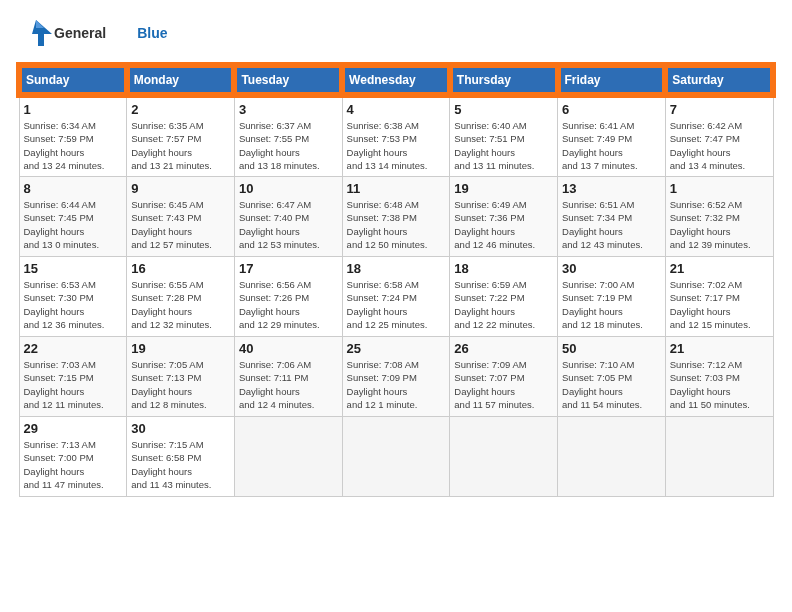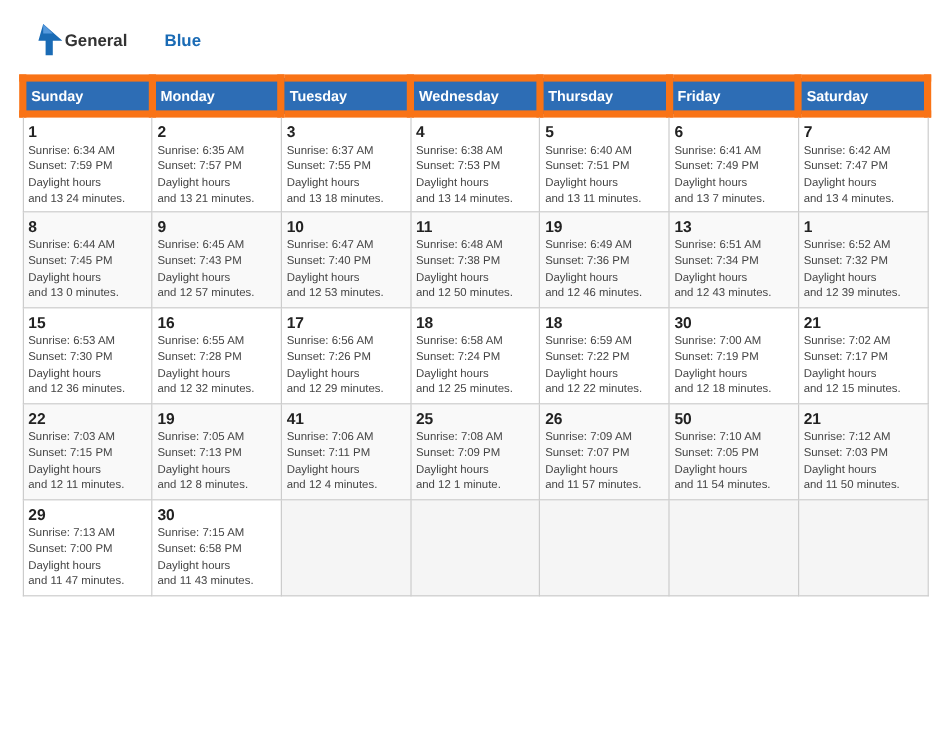--- a/index.html
+++ b/index.html
@@ -221,21 +221,21 @@
       <tr>
         <td>
           <span class="day-num">22</span>
           <div class="day-info">Sunrise: 7:03 AM<br>Sunset: 7:15 PM<br>Daylight hours<br>and 12 11 minutes.</div>
         </td>
         <td>
           <span class="day-num">19</span>
           <div class="day-info">Sunrise: 7:05 AM<br>Sunset: 7:13 PM<br>Daylight hours<br>and 12 8 minutes.</div>
         </td>
         <td>
-          <span class="day-num">41</span>
+          <span class="day-num">40</span>
           <div class="day-info">Sunrise: 7:06 AM<br>Sunset: 7:11 PM<br>Daylight hours<br>and 12 4 minutes.</div>
         </td>
         <td>
           <span class="day-num">25</span>
           <div class="day-info">Sunrise: 7:08 AM<br>Sunset: 7:09 PM<br>Daylight hours<br>and 12 1 minute.</div>
         </td>
         <td>
           <span class="day-num">26</span>
           <div class="day-info">Sunrise: 7:09 AM<br>Sunset: 7:07 PM<br>Daylight hours<br>and 11 57 minutes.</div>
         </td>

